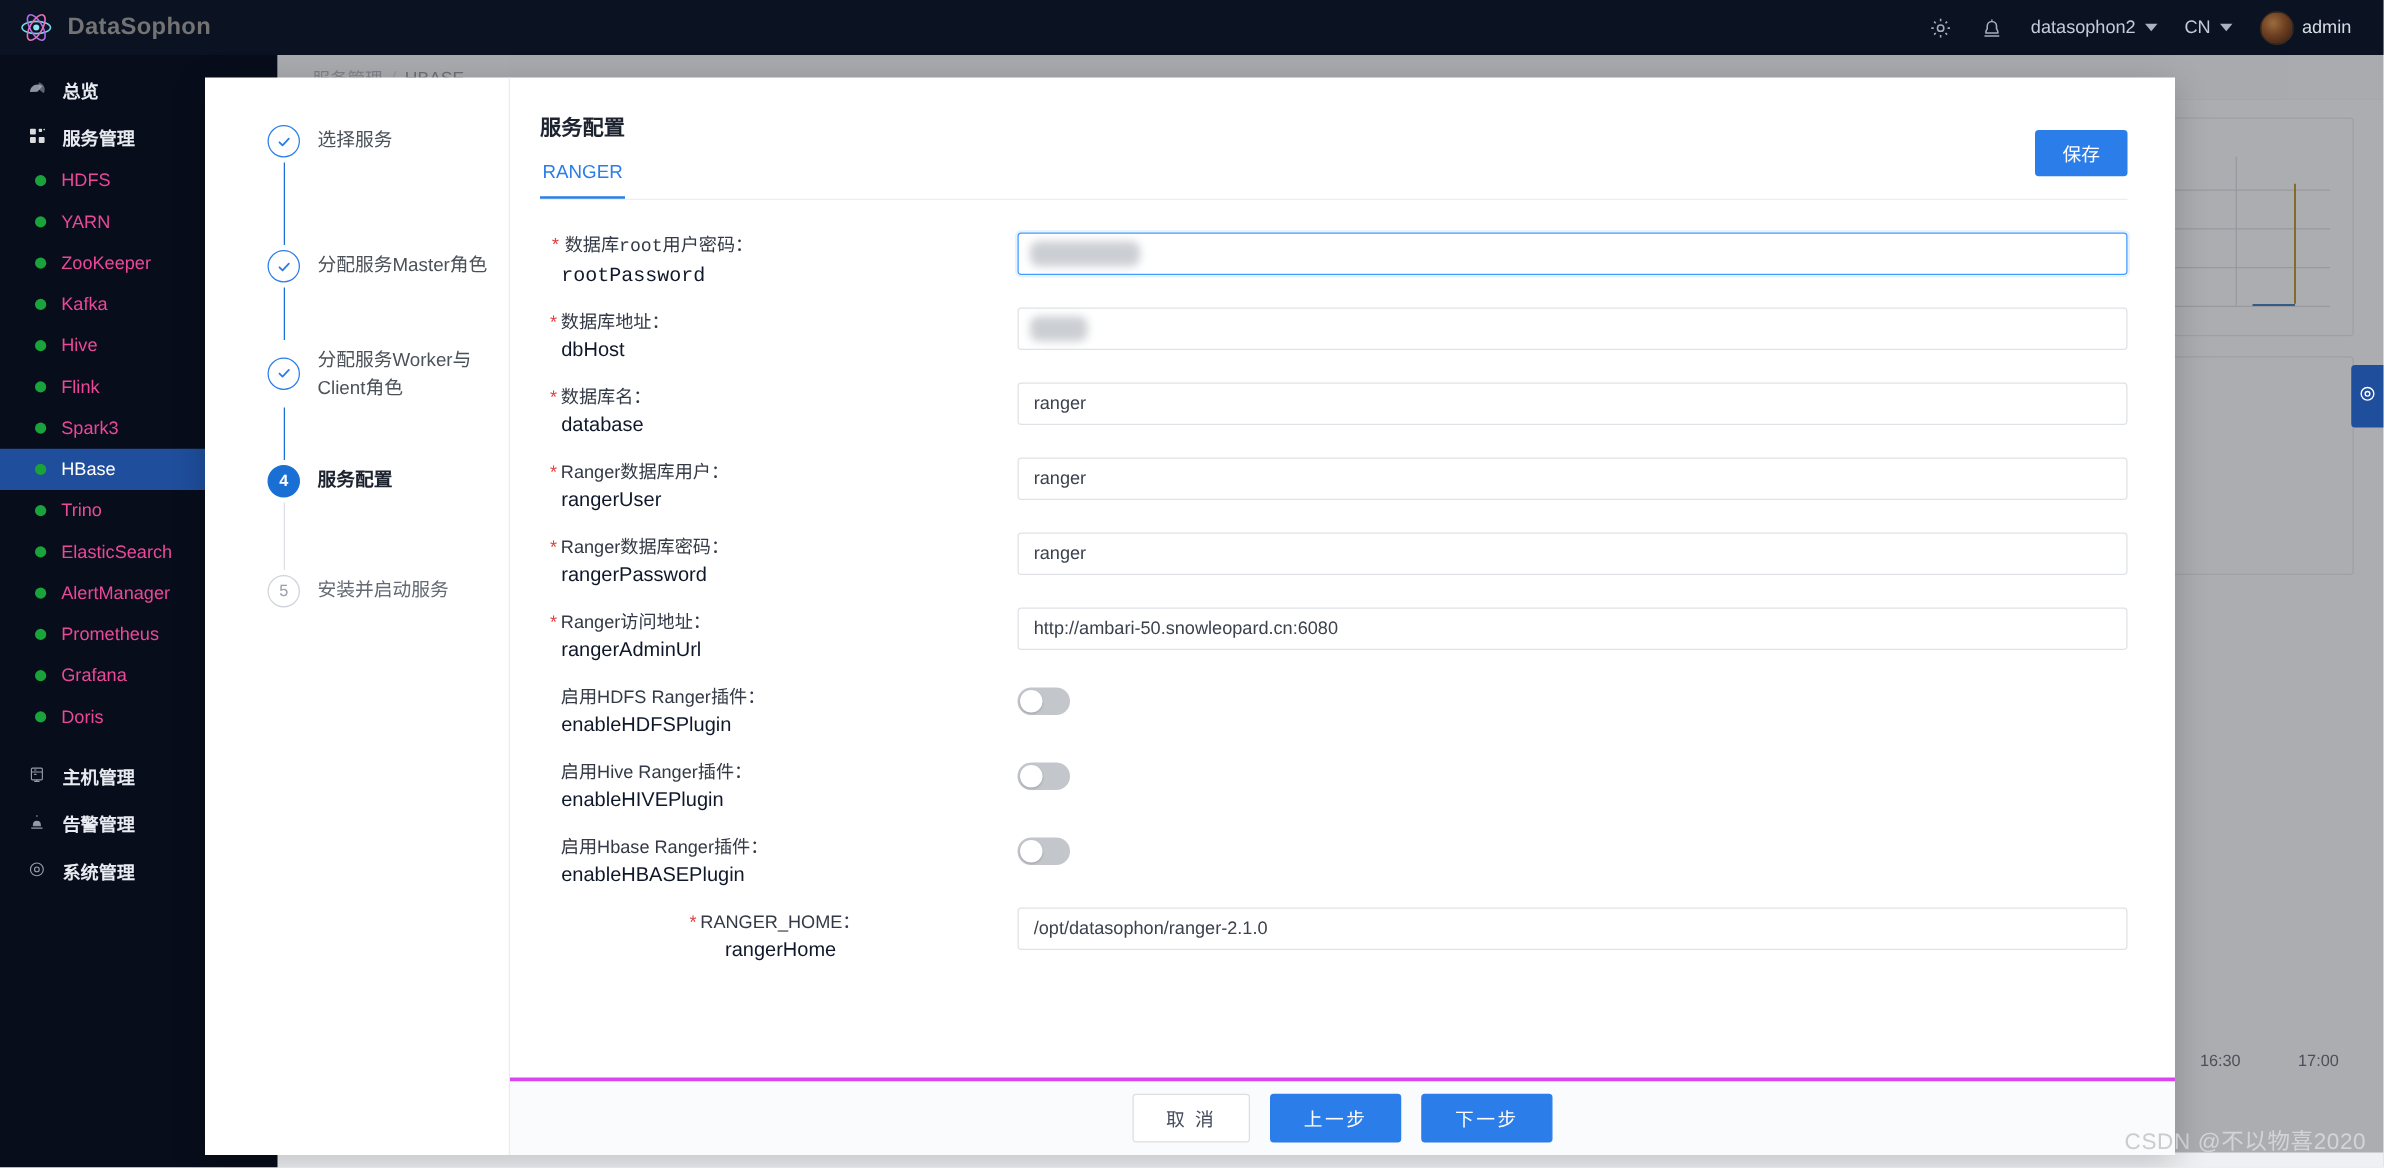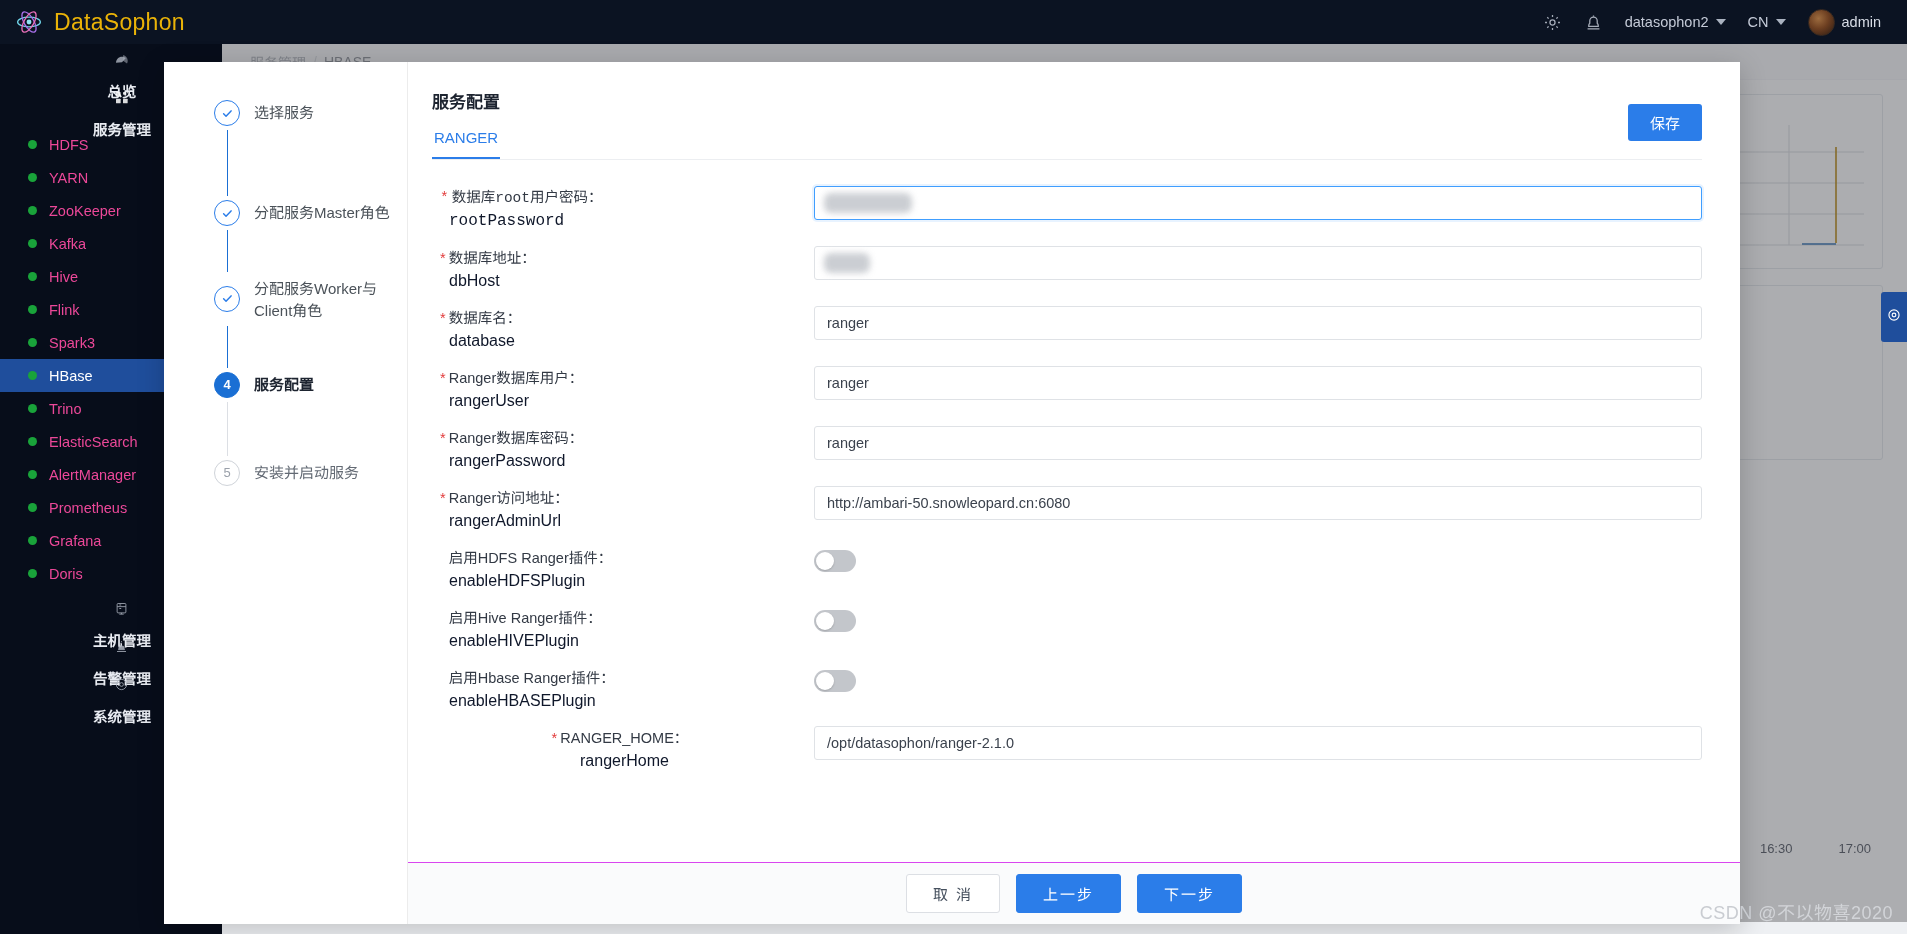--- a/index.html
+++ b/index.html
@@ -14,21 +14,21 @@
 
   
   .app-shell { position: absolute; inset: 0; display: flex; flex-direction: column; }
 
   .topbar {
     height: 44px; background: #0b1322; display: flex; align-items: center;
     flex: 0 0 44px; color: #c8cedb; position: relative; z-index: 2;
   }
   .brand { display: flex; align-items: center; gap: 12px; width: 222px; padding-left: 16px; }
   .brand-logo { width: 26px; height: 26px; flex: 0 0 26px; }
-  .brand-name { font-size: 23px; font-weight: 400; color: #eab308; letter-spacing: .3px; }
+  .brand-name { font-size: 19px; font-weight: 700; color: #737373; letter-spacing: .3px; }
   .topbar-spacer { flex: 1 1 auto; }
   .topbar-right { display: flex; align-items: center; gap: 22px; padding-right: 26px; font-size: 14.5px; }
   .topbar-icon { width: 19px; height: 19px; opacity: .85; cursor: pointer; display: block; }
   .topbar-item { display: flex; align-items: center; gap: 7px; cursor: pointer; color: #c5cbd8; }
   .caret { width: 0; height: 0; border-left: 5px solid transparent; border-right: 5px solid transparent; border-top: 6px solid #aab2c0; display: inline-block; }
   .avatar {
     width: 27px; height: 27px; border-radius: 50%;
     background: radial-gradient(circle at 38% 34%, #9c6b3e 0%, #6d3f21 45%, #2a1a12 100%);
     border: 1px solid #3a2a20; flex: 0 0 27px;
   }
@@ -39,21 +39,21 @@
   
   .sidebar {
     width: 222px; flex: 0 0 222px; background: #070d1a; color: #8d94a3;
     padding-top: 8px; overflow: hidden; position: relative; z-index: 2;
   }
   .nav-item {
     display: flex; align-items: center; gap: 12px;
     height: 33px; padding-left: 22px; font-size: 14.5px; cursor: pointer; color: #9aa1b1;
     white-space: nowrap;
   }
-  .nav-item.group { color: #e8ebf1; font-weight: 600; height: 38px; flex-direction: column; }
+  .nav-item.group { color: #e8ebf1; font-weight: 600; height: 38px; }
   .nav-item.service { padding-left: 28px; color: #ec4899; font-size: 14.5px; height: 33px; }
   .nav-item.active { background: #1f4e9c; color: #ffffff; }
   .dot-green { width: 9px; height: 9px; border-radius: 50%; background: #19a33a; flex: 0 0 9px; }
   .nav-icon { width: 16px; height: 16px; flex: 0 0 16px; opacity: .85; display: block; }
   .nav-gap { height: 11px; }
 
   
   .content {
     flex: 1 1 auto; background: #ffffff; position: relative; overflow: hidden;
     filter: blur(0px);
@@ -145,21 +145,21 @@
   .switch {
     width: 42px; height: 22px; border-radius: 11px; background: #c3c6cb;
     position: relative; cursor: pointer; margin-top: 4px;
   }
   .switch .knob {
     position: absolute; left: 2px; top: 2px; width: 18px; height: 18px;
     border-radius: 50%; background: #fff; box-shadow: 0 1px 2px rgba(0,0,0,.18);
   }
 
   .modal-footer {
-    flex: 0 0 62px; border-top: 1px solid #d946ef; background: #fafbfc;
+    flex: 0 0 62px; border-top: 3px solid #d946ef; background: #fafbfc;
     display: flex; align-items: center; justify-content: center; gap: 16px;
   }
   .btn {
     font-size: 15px; border-radius: 3px; padding: 8px 26px; cursor: pointer;
     font-family: "Liberation Sans", sans-serif; letter-spacing: 2px;
   }
   .btn-default { background: #fff; border: 1px solid #dcdfe4; color: #46505e; }
   .btn-primary { background: #2b7de9; border: 1px solid #2b7de9; color: #fff; }
 
   .watermark {

